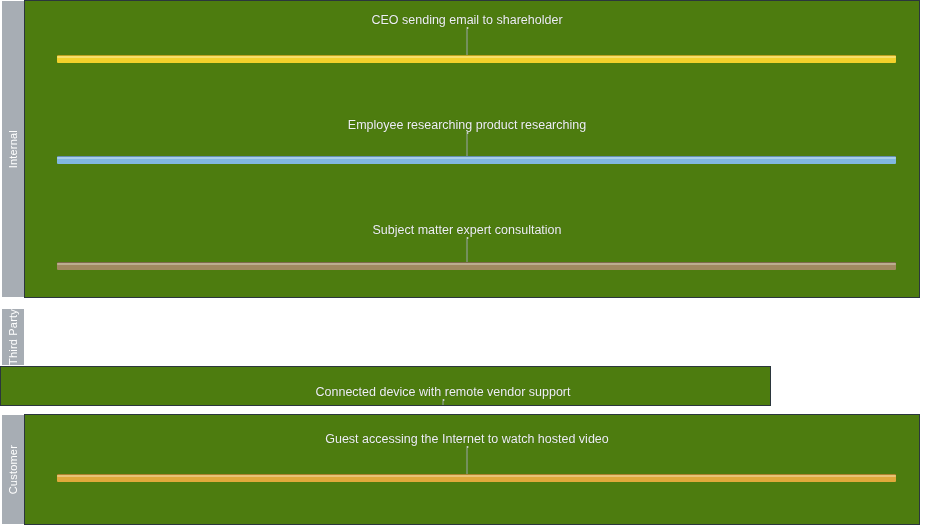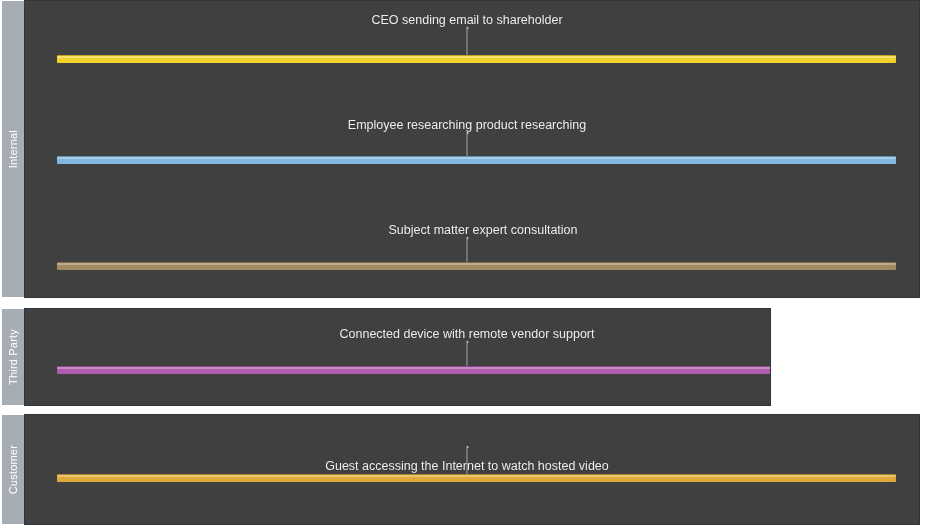--- a/index.html
+++ b/index.html
@@ -49,21 +49,21 @@
     font-size: 11px;
     letter-spacing: 0.2px;
     white-space: nowrap;
     line-height: 1;
     user-select: none;
   }
 
   .panel {
     position: relative;
     flex: 1 1 auto;
-    background: #404040;
+    background: #4d7c0f;
     border: 1px solid #2b363d;
     box-sizing: border-box;
     overflow: hidden;
   }
 
   
   .flow-row {
     position: absolute;
     left: 0;
     right: 0;
@@ -137,51 +137,51 @@
         </div>
         <div class="flow-row" style="top: 0px; height: 298px;">
           <div class="flow-label" style="left: 442px; top: 118px;">Employee researching product researching</div>
           <div class="leader" style="left: 442px; top: 133px; height: 22px; background: rgb(154, 163, 170);"></div>
           <div class="bar" style="left: 32px; width: 839px; top: 155px; background: rgb(129, 184, 224);">
             <div class="bar-cap-dark"></div>
             <div class="bar-sheen"></div>
           </div>
         </div>
         <div class="flow-row" style="top: 0px; height: 298px;">
-          <div class="flow-label" style="left: 442px; top: 223px; margin-left: 16px;">Subject matter expert consultation</div>
+          <div class="flow-label" style="left: 442px; top: 223px;">Subject matter expert consultation</div>
           <div class="leader" style="left: 442px; top: 238px; height: 23px; background: rgb(154, 163, 170);"></div>
           <div class="bar" style="left: 32px; width: 839px; top: 261px; background: rgb(160, 138, 97);">
             <div class="bar-cap-dark"></div>
             <div class="bar-sheen"></div>
           </div>
         </div>
       </div>
     </div>
-    <div class="group" style="top: 308px; height: 98px; width: 771px;">
+    <div class="group" style="top: 308px; height: 98px; width: 771px; flex-direction: column;">
       <div class="group-tab">
         <span class="group-tab-label">Third Party</span>
       </div>
       <div class="panel">
         <div class="flow-row" style="top: 0px; height: 98px;">
           <div class="flow-label" style="left: 442px; top: 19px;">Connected device with remote vendor support</div>
           <div class="leader" style="left: 442px; top: 34px; height: 23px; background: rgb(154, 163, 170);"></div>
           <div class="bar" style="left: 32px; width: 839px; top: 57px; background: rgb(176, 91, 176);">
             <div class="bar-cap-dark"></div>
             <div class="bar-sheen"></div>
           </div>
         </div>
       </div>
     </div>
     <div class="group" style="top: 414px; height: 111px; width: 920px;">
       <div class="group-tab">
         <span class="group-tab-label">Customer</span>
       </div>
       <div class="panel">
         <div class="flow-row" style="top: 0px; height: 111px;">
-          <div class="flow-label" style="left: 442px; top: 18px; margin-top: 27px;">Guest accessing the Internet to watch hosted video</div>
+          <div class="flow-label" style="left: 442px; top: 18px;">Guest accessing the Internet to watch hosted video</div>
           <div class="leader" style="left: 442px; top: 33px; height: 26px; background: rgb(154, 163, 170);"></div>
           <div class="bar" style="left: 32px; width: 839px; top: 59px; background: rgb(224, 169, 59);">
             <div class="bar-cap-dark"></div>
             <div class="bar-sheen"></div>
           </div>
         </div>
       </div>
     </div>
   </div>
 

